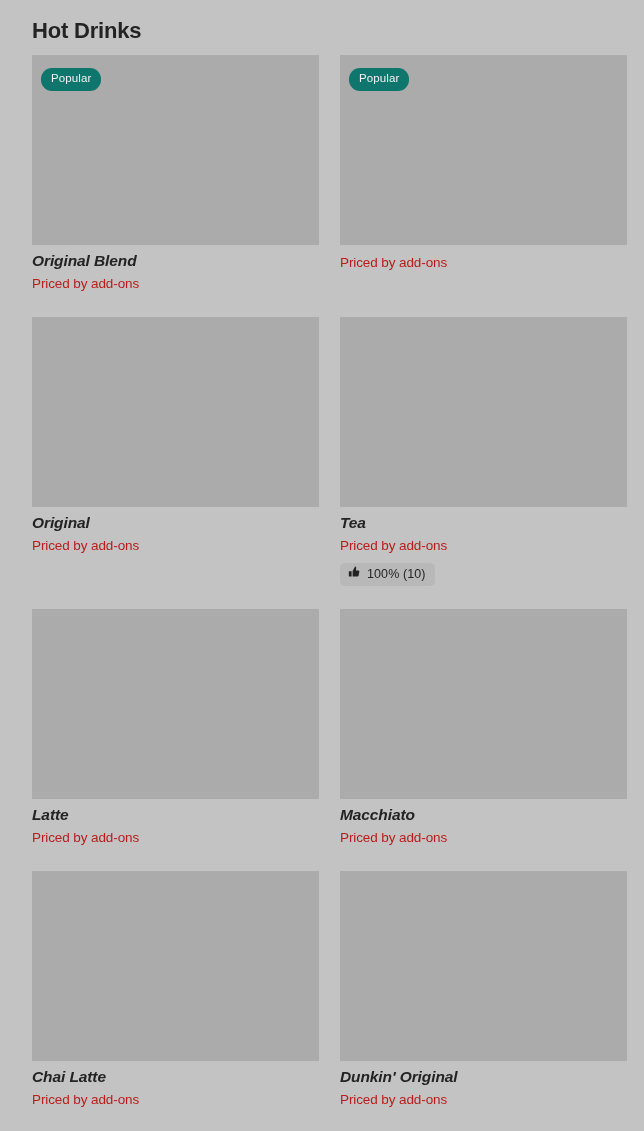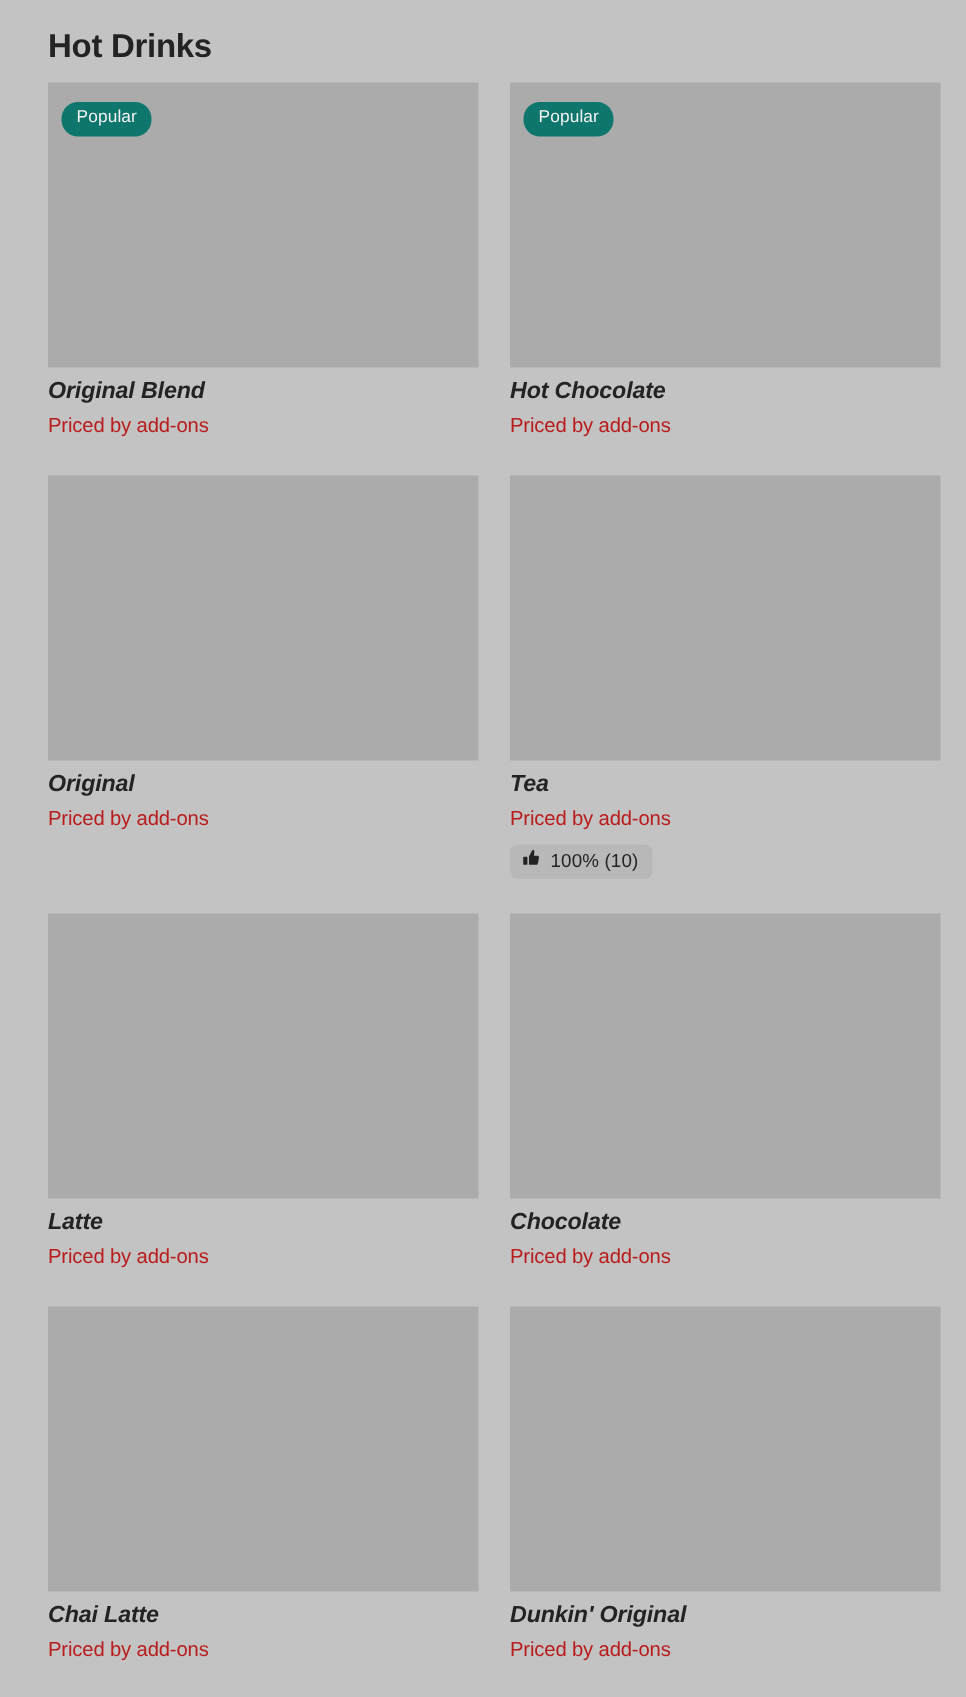--- a/index.html
+++ b/index.html
@@ -131,21 +131,20 @@
         <div class="card-title">Original Blend</div>
         <div class="card-subtitle">Priced by add-ons</div>
       </div>
     </div>
 
     <div class="menu-card">
       <div class="card-image">
         <span class="badge-popular">Popular</span>
       </div>
       <div class="card-body">
-        <div class="card-title">Hot Chocolate</div>
         <div class="card-subtitle">Priced by add-ons</div>
       </div>
     </div>
 
     <div class="menu-card">
       <div class="card-image"></div>
       <div class="card-body">
         <div class="card-title">Original</div>
         <div class="card-subtitle">Priced by add-ons</div>
       </div>
@@ -171,21 +170,21 @@
       <div class="card-image"></div>
       <div class="card-body">
         <div class="card-title">Latte</div>
         <div class="card-subtitle">Priced by add-ons</div>
       </div>
     </div>
 
     <div class="menu-card">
       <div class="card-image"></div>
       <div class="card-body">
-        <div class="card-title">Chocolate</div>
+        <div class="card-title">Macchiato</div>
         <div class="card-subtitle">Priced by add-ons</div>
       </div>
     </div>
 
     <div class="menu-card">
       <div class="card-image"></div>
       <div class="card-body">
         <div class="card-title">Chai Latte</div>
         <div class="card-subtitle">Priced by add-ons</div>
       </div>

